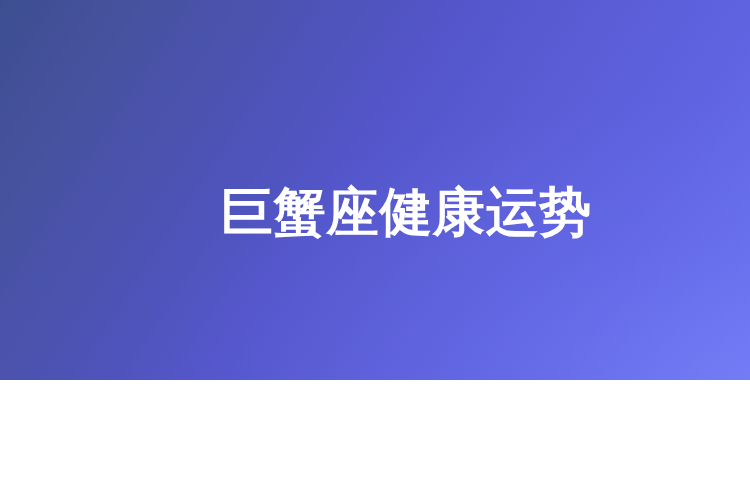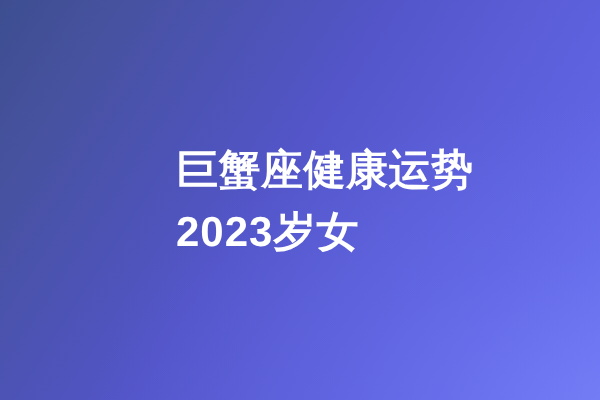--- a/index.html
+++ b/index.html
@@ -11,21 +11,21 @@
   body {
     width: 600px;
     height: 400px;
     overflow: hidden;
     font-family: "Liberation Sans", "DejaVu Sans", sans-serif;
   }
 
   #banner-card {
     position: relative;
     width: 600px;
-    height: 400px;
+    height: 304px;
     box-sizing: border-box;
     
     background-image: linear-gradient(
       123deg,
       #3d4e90 0%,
       #47529f 14%,
       #4c53b4 30%,
       #5355c9 46%,
       #5a5dd6 62%,
       #6064e2 78%,
@@ -76,17 +76,16 @@
 </style>
 </head>
 <body>
 
 <div id="banner-card">
 
   <div id="title-block">
 
     <span class="title-line" id="title-line-1">巨蟹座健康运势</span>
 
-    <span class="title-line" id="title-line-2">2023岁女</span>
 
   </div>
 
 </div>
 
 </body></html>

